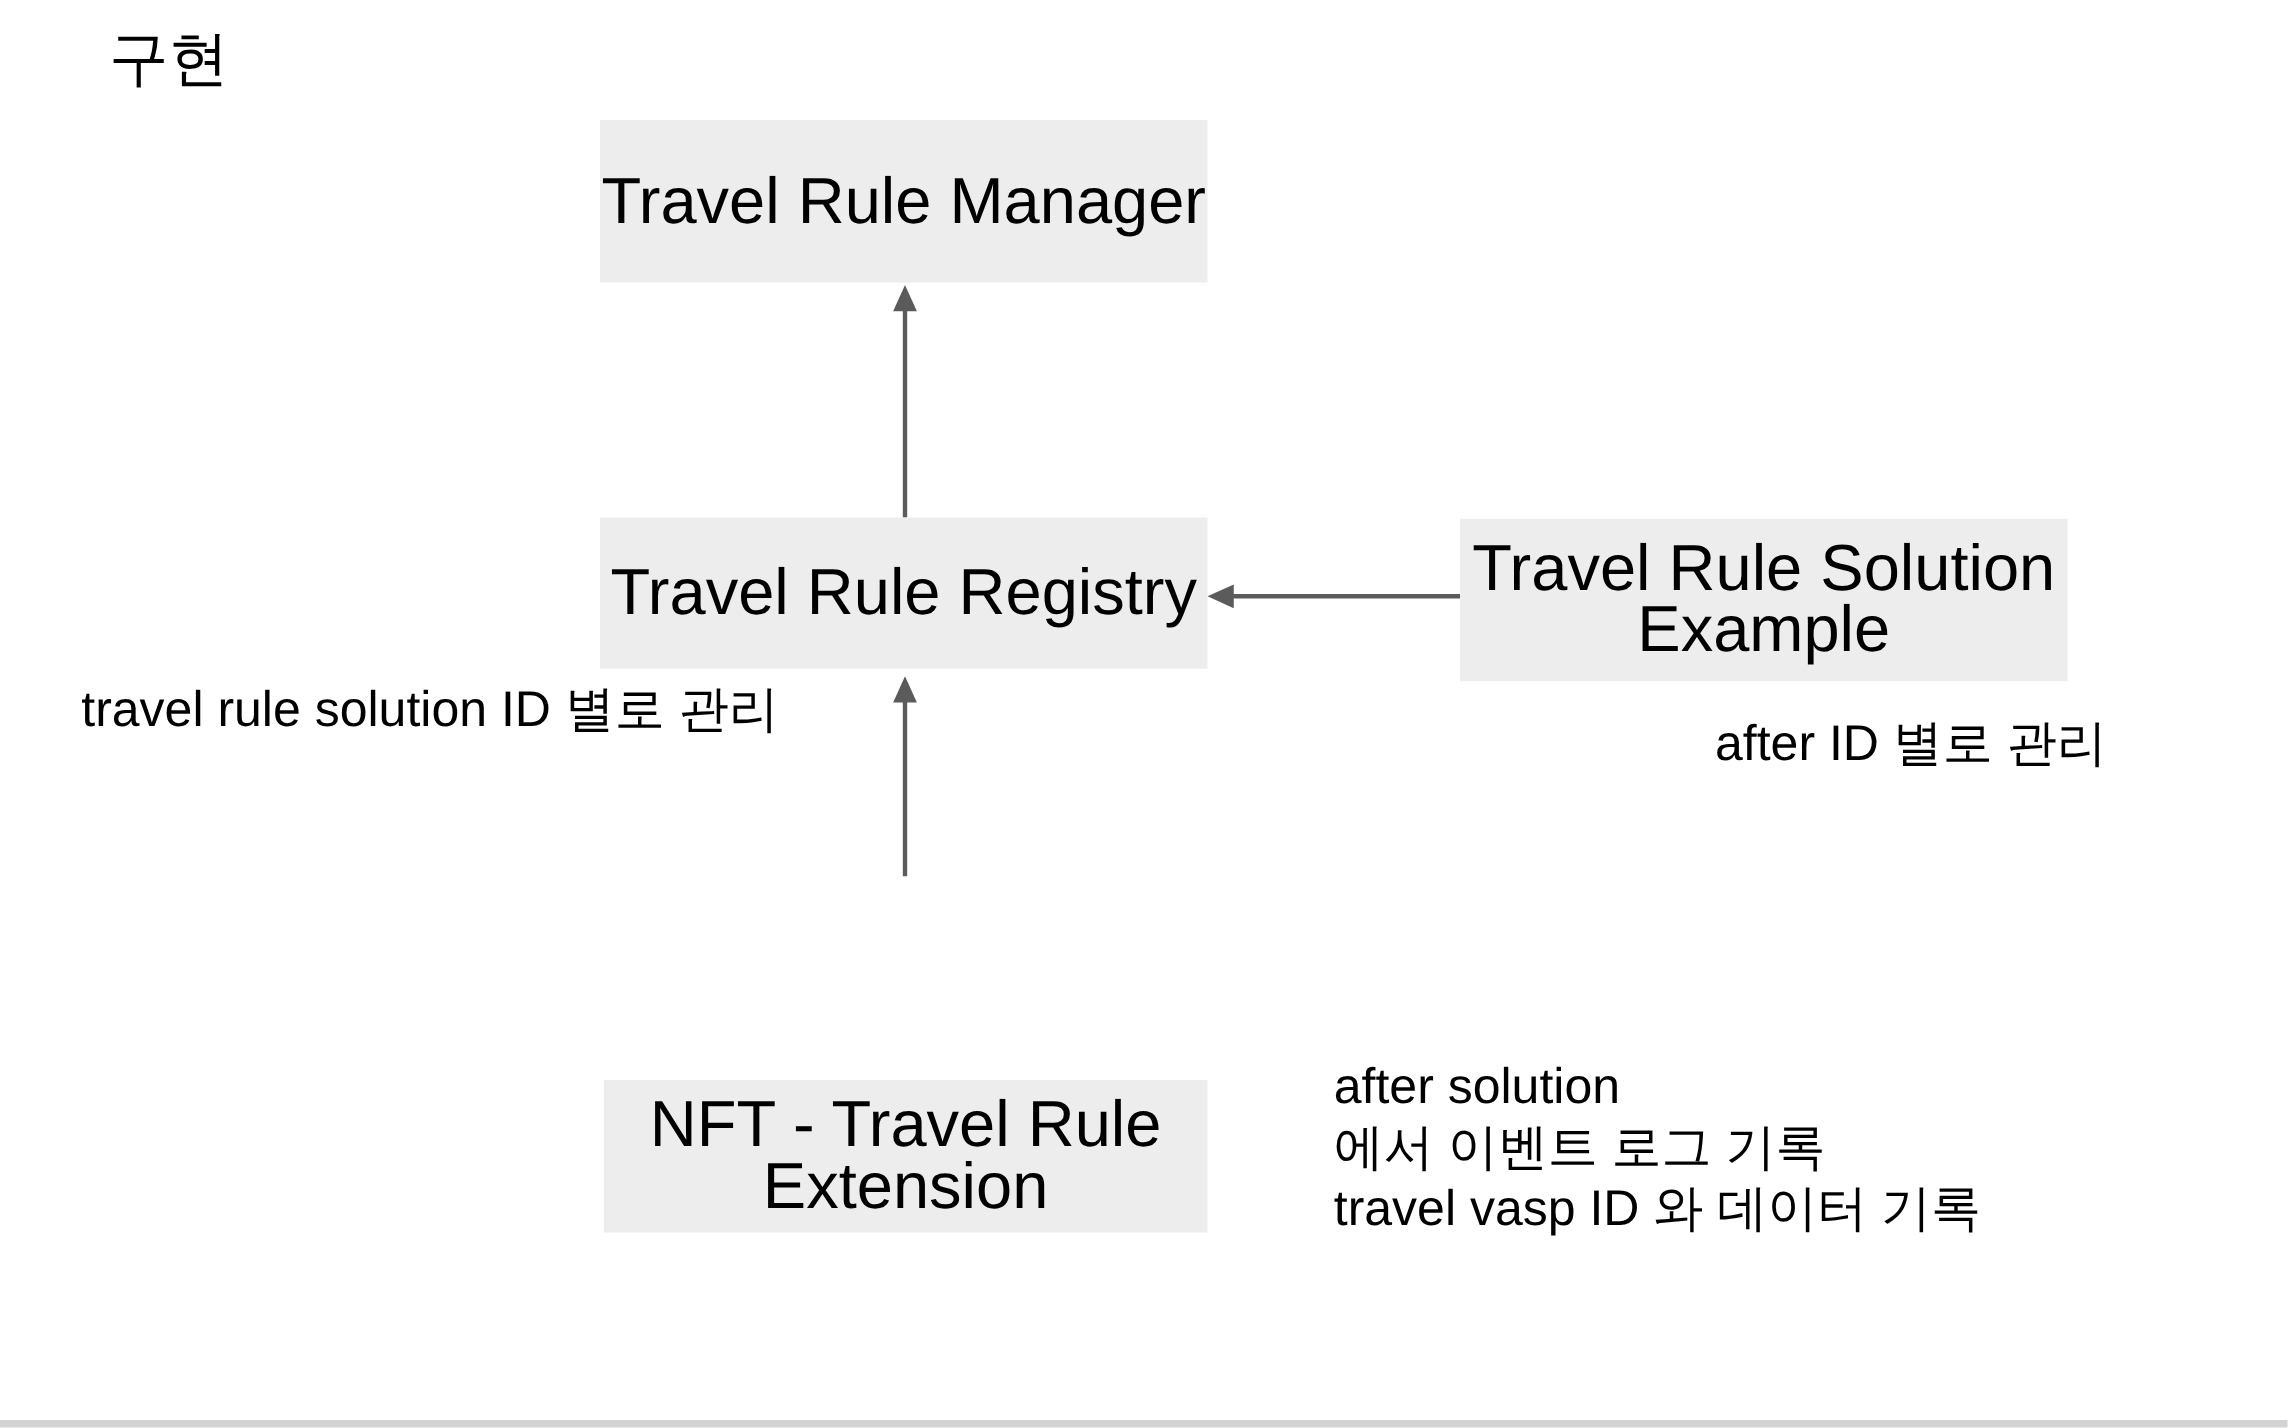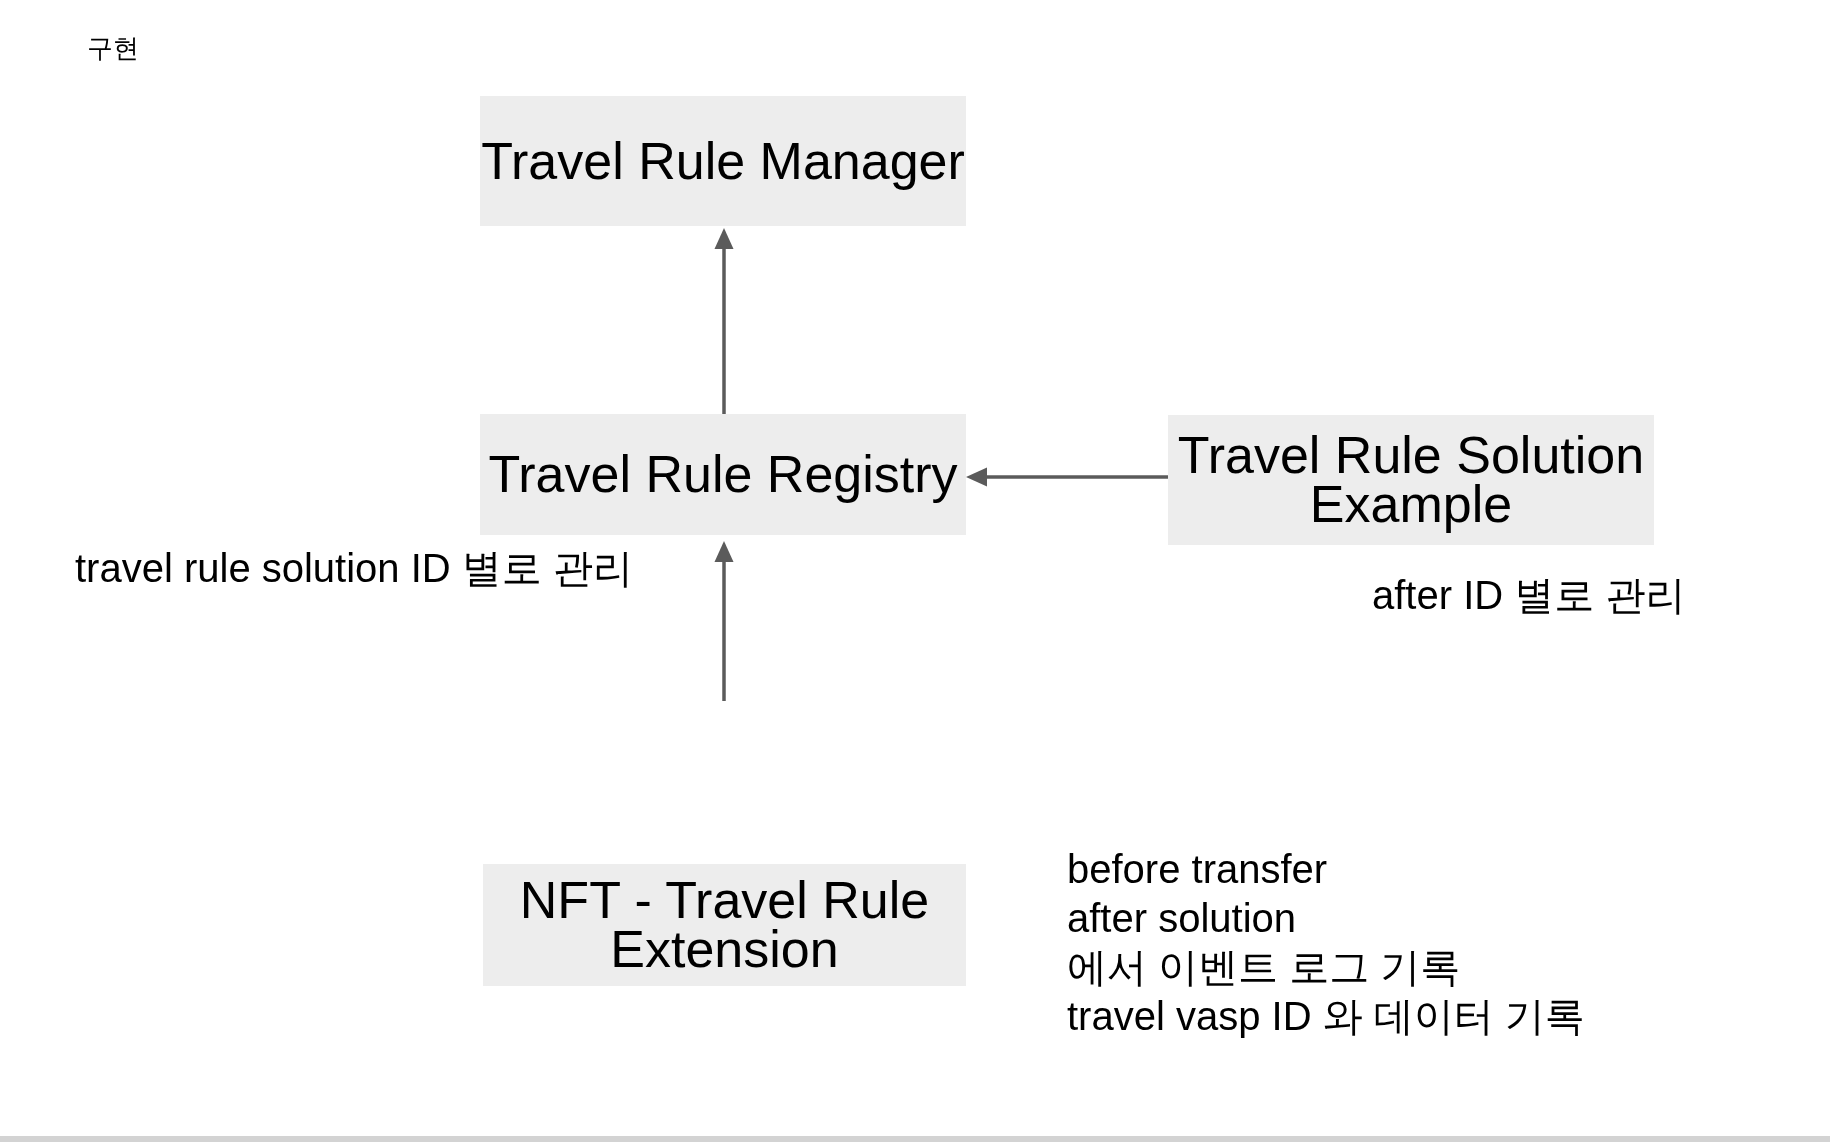--- a/index.html
+++ b/index.html
@@ -16,21 +16,21 @@
     color: #000000;
   }
   .canvas {
     position: absolute;
     inset: 0;
   }
   .page-title {
     position: absolute;
     left: 87px;
     top: 24px;
-    font-size: 26px;
+    font-size: 48px;
     line-height: 48px;
     color: #000000;
   }
   .connectors {
     position: absolute;
     left: 0;
     top: 0;
     width: 1830px;
     height: 1142px;
     pointer-events: none;
@@ -52,21 +52,21 @@
   #node-solution  { left: 1168px; top: 415px; width: 486px; height: 130px; }
   #node-nft       { left: 483px;  top: 701px; width: 483px; height: 120px; }
   #node-extension { left: 483px;  top: 864px; width: 483px; height: 122px; }
   .annotation {
     position: absolute;
     font-size: 40px;
     line-height: 49px;
     color: #000000;
     white-space: nowrap;
   }
-  #note-registry { left: 75px;   top: 544px; }
+  #note-registry { left: 65px;   top: 544px; }
   #note-vasp     { left: 1372px; top: 571px; }
   #note-transfer { left: 1067px; top: 845px; white-space: normal; }
   .bottom-bar {
     position: absolute;
     left: 0;
     right: 0;
     bottom: 0;
     height: 6px;
     background: #d3d3d3;
   }
@@ -110,21 +110,20 @@
   <div class="node" id="node-extension">
     <span>NFT - Travel Rule
 Extension</span>
   </div>
 
   <div class="annotation" id="note-registry">travel rule solution ID 별로 관리</div>
 
   <div class="annotation" id="note-vasp">after ID 별로 관리</div>
 
   <div class="annotation" id="note-transfer">
-    <div>before transfer</div>
     <div>after solution</div>
     <div>에서 이벤트 로그 기록</div>
     <div>travel vasp ID 와 데이터 기록</div>
   </div>
 
   <div class="bottom-bar"></div>
 
 </div>
 
 </body></html>

